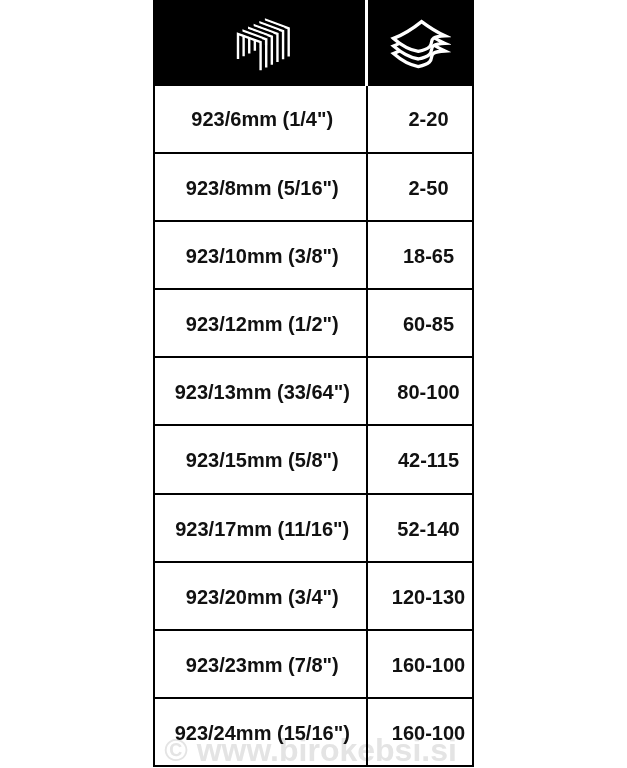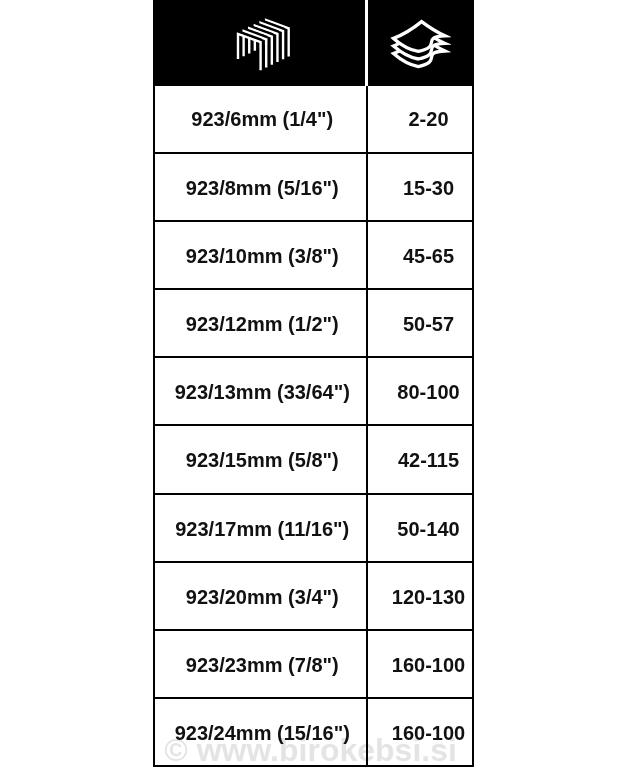--- a/index.html
+++ b/index.html
@@ -83,41 +83,41 @@
           </th>
         </tr>
       </thead>
       <tbody>
           <tr>
             <td class="c-left">923/6mm (1/4")</td>
             <td class="c-right">2-20</td>
           </tr>
           <tr>
             <td class="c-left">923/8mm (5/16")</td>
-            <td class="c-right">15-30</td>
+            <td class="c-right">2-50</td>
           </tr>
           <tr>
             <td class="c-left">923/10mm (3/8")</td>
-            <td class="c-right">45-65</td>
+            <td class="c-right">18-65</td>
           </tr>
           <tr>
             <td class="c-left">923/12mm (1/2")</td>
-            <td class="c-right">50-57</td>
+            <td class="c-right">60-85</td>
           </tr>
           <tr>
             <td class="c-left">923/13mm (33/64")</td>
             <td class="c-right">80-100</td>
           </tr>
           <tr>
             <td class="c-left">923/15mm (5/8")</td>
             <td class="c-right">42-115</td>
           </tr>
           <tr>
             <td class="c-left">923/17mm (11/16")</td>
-            <td class="c-right">50-140</td>
+            <td class="c-right">52-140</td>
           </tr>
           <tr>
             <td class="c-left">923/20mm (3/4")</td>
             <td class="c-right">120-130</td>
           </tr>
           <tr>
             <td class="c-left">923/23mm (7/8")</td>
             <td class="c-right">160-100</td>
           </tr>
           <tr>

